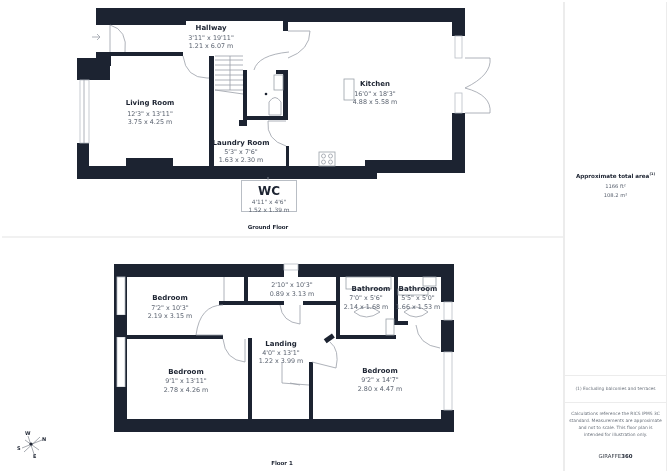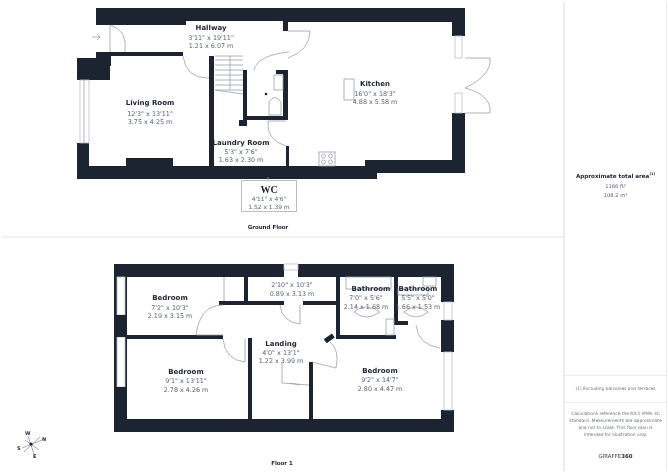--- a/index.html
+++ b/index.html
@@ -11,21 +11,21 @@
   #right-panel { left:564px; top:2px; width:101px; height:469px; border-left:1px solid #ececec; border-right:1px solid #ececec; }
   .rp-divider { position:absolute; left:0; width:101px; height:1px; background:#ececec; }
   svg { position:absolute; left:0; top:0; }
   .wall { fill:#1c2331; }
   .thin { stroke:#9aa0a8; stroke-width:0.8; fill:none; }
   .win { stroke:#b9bec5; stroke-width:0.8; fill:#ffffff; }
   .room-name { font-family:"DejaVu Sans", sans-serif; font-size:7px; font-weight:bold; fill:#1c2331; text-anchor:middle; }
   .room-dim { font-family:"DejaVu Sans", sans-serif; font-size:6.4px; fill:#5b6370; text-anchor:middle; }
   .floor-label { position:absolute; font-size:5.5px; font-weight:bold; color:#1c2331; text-align:center; width:100px; }
   .wc-box { position:absolute; left:241px; top:180px; width:54px; height:30px; border:1px solid #b9bec5; background:#fff; text-align:center; }
-  .wc-box .n { font-size:10px; font-weight:bold; margin-top:3px;font-family:Liberation Serif, serif; }
+  .wc-box .n { font-size:12px; font-weight:bold; margin-top:3px; }
   .wc-box .d { font-size:5.9px; color:#5b6370; line-height:8px; }
   .area-title { position:absolute; top:170px; left:0; width:101px; text-align:center; font-size:5.6px; font-weight:bold; color:#1c2331; }
   .area-val { position:absolute; left:0; width:101px; text-align:center; font-size:5.2px; color:#5b6370; }
   .note { position:absolute; left:4px; width:93px; text-align:center; font-size:4.4px; color:#6b727c; line-height:7px; }
   .brand { position:absolute; left:0; top:451px; width:101px; text-align:center; font-size:5.4px; color:#3b414b; }
   .brand b { font-weight:bold; color:#1c2331; }
   .compass { position:absolute; left:16px; top:432px; width:30px; height:28px; }
   .compass span { position:absolute; font-size:5px; font-weight:bold; color:#1c2331; }
 </style>
 </head>

